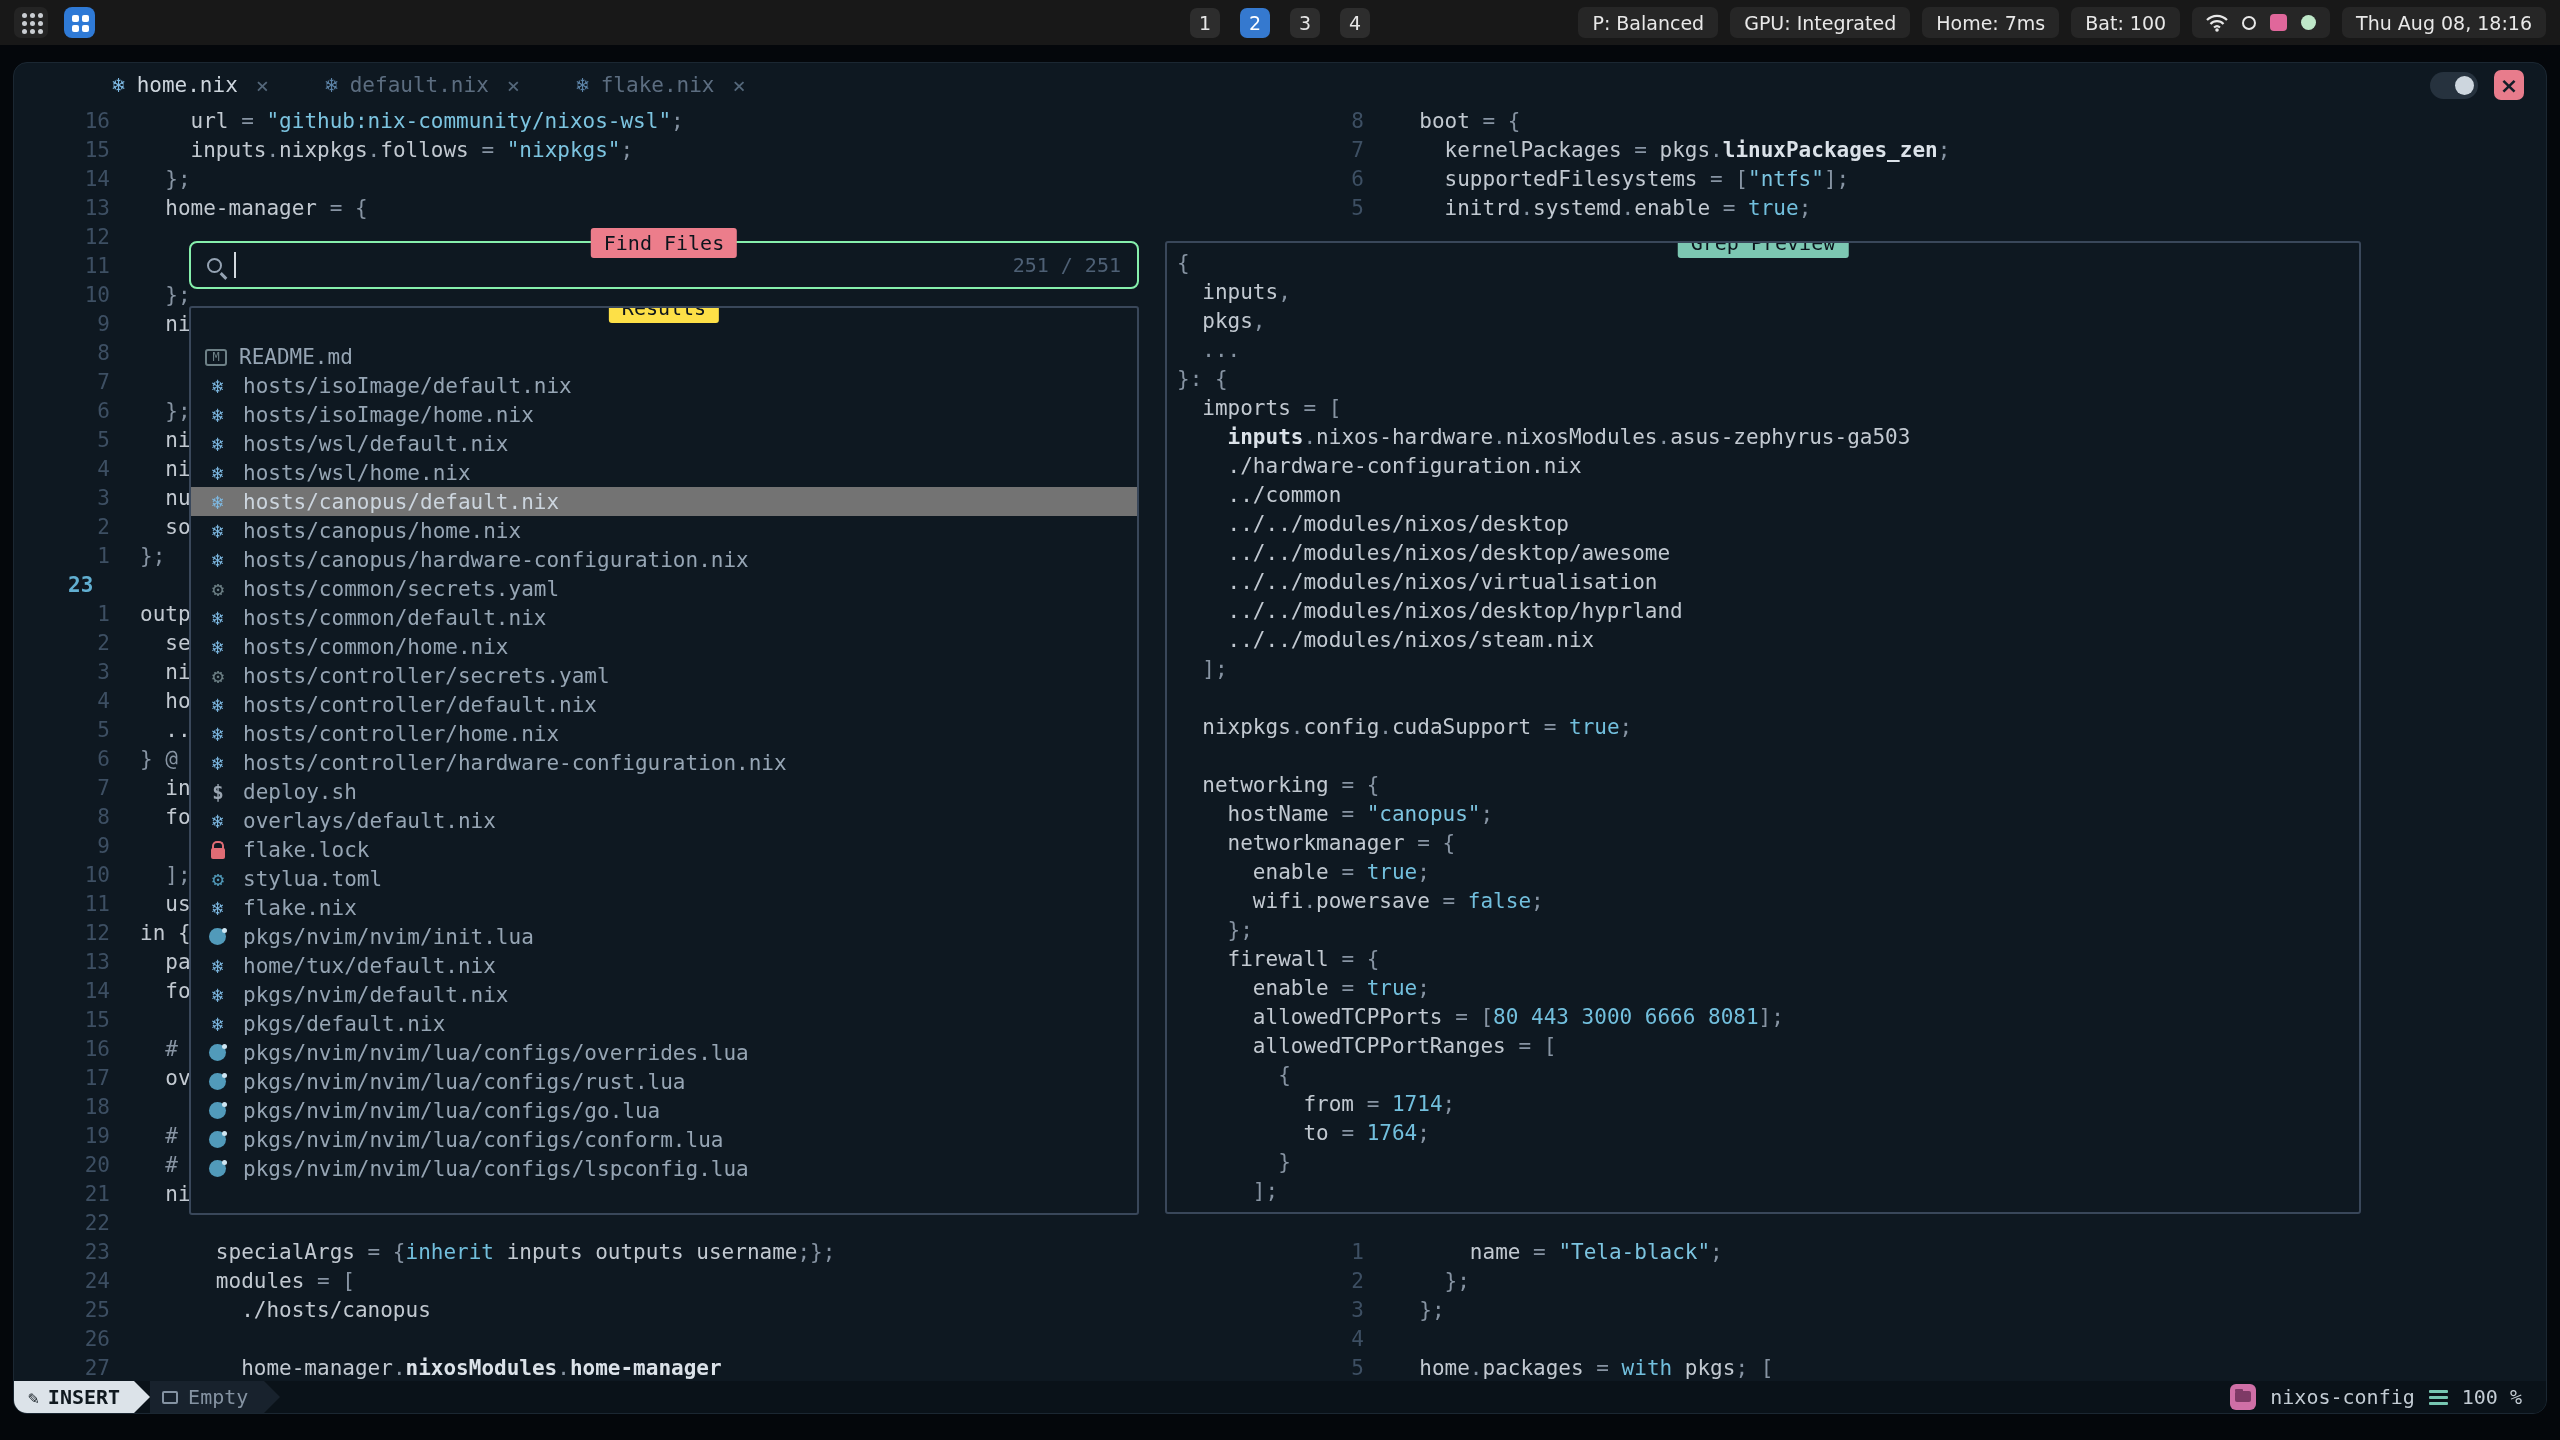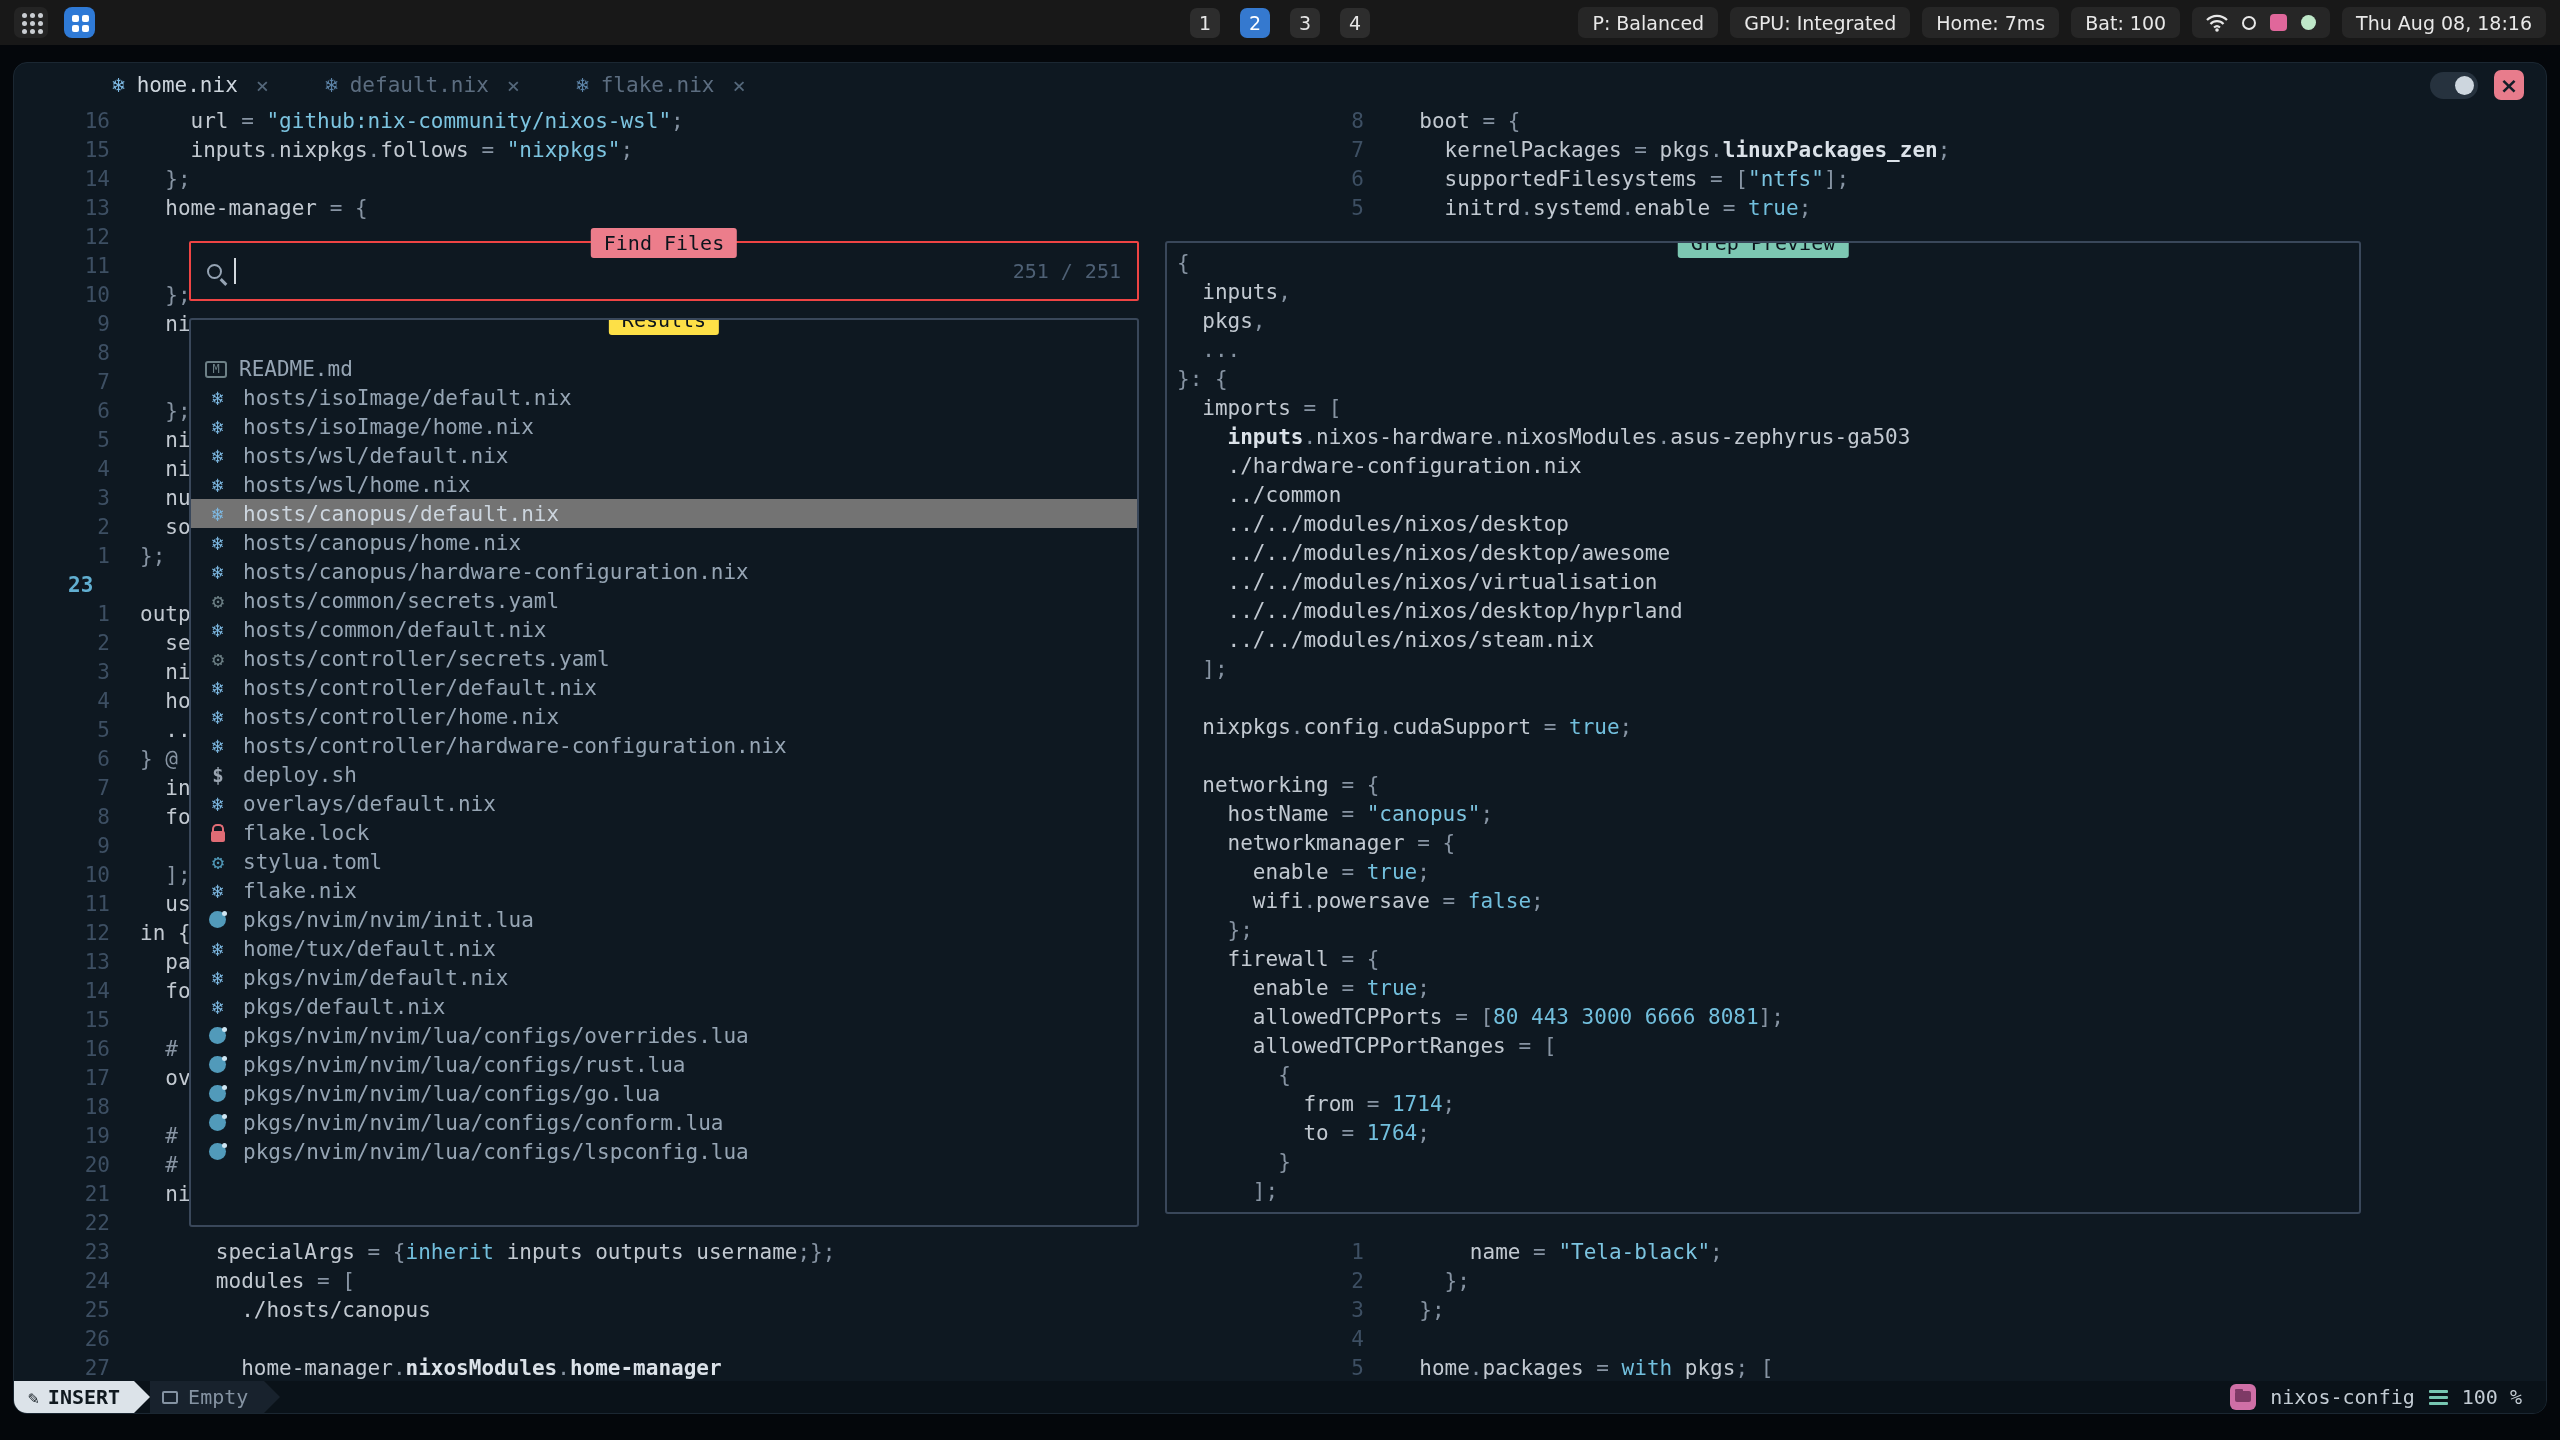--- a/index.html
+++ b/index.html
@@ -73,21 +73,21 @@
 
   
   .popup-badge { position:absolute; top:0; left:50%; transform:translate(-50%,-50%);
                  padding:3px 13px; border-radius:3px; font-family:"DejaVu Sans Mono",monospace;
                  font-size:20px; color:#0c141c; z-index:3; white-space:nowrap; }
   .badge-find    { background:#ec7d8b; }
   .badge-results { background:#fde047; }
   .badge-preview { background:#7cc7b2; }
 
   .find-popup { position:absolute; left:175px; top:178px; width:950px; z-index:10; }
-  .prompt-box { position:relative; height:60px; border:2px solid #ef4444; border-radius:2px;
+  .prompt-box { position:relative; height:48px; border:2px solid #86efac; border-radius:8px;
                 background:#0e1821; display:flex; align-items:center; }
   .search-icon { position:relative; width:15px; height:15px; border:2px solid #95a3b3; border-radius:50%; margin-left:16px; flex:none; }
   .search-icon::after { content:""; position:absolute; width:3px; height:8px; background:#95a3b3;
                         transform:rotate(-45deg); left:13px; top:12px; }
   .cursor-beam { width:2px; height:26px; background:#d2d8de; margin-left:12px; }
   .prompt-count { margin-left:auto; padding-right:16px; color:#4e6075; font-family:"DejaVu Sans Mono",monospace; font-size:20px; }
 
   .results-box { position:relative; margin-top:17px; height:909px; border:2px solid #39475a; border-radius:3px;
                  background:#0e1821; padding-top:34px; overflow:hidden; }
   .result-row { height:29px; display:flex; align-items:center; gap:12px; padding-left:14px;
@@ -302,20 +302,24 @@
           </div>
           <div class="result-row">
             <span class="fi fi-yaml"></span>
             <span class="fname">hosts/common/secrets.yaml</span>
           </div>
           <div class="result-row">
             <span class="fi fi-nix"></span>
             <span class="fname">hosts/common/default.nix</span>
           </div>
           <div class="result-row">
+            <span class="fi fi-nix"></span>
+            <span class="fname">hosts/common/home.nix</span>
+          </div>
+          <div class="result-row">
             <span class="fi fi-yaml"></span>
             <span class="fname">hosts/controller/secrets.yaml</span>
           </div>
           <div class="result-row">
             <span class="fi fi-nix"></span>
             <span class="fname">hosts/controller/default.nix</span>
           </div>
           <div class="result-row">
             <span class="fi fi-nix"></span>
             <span class="fname">hosts/controller/home.nix</span>

